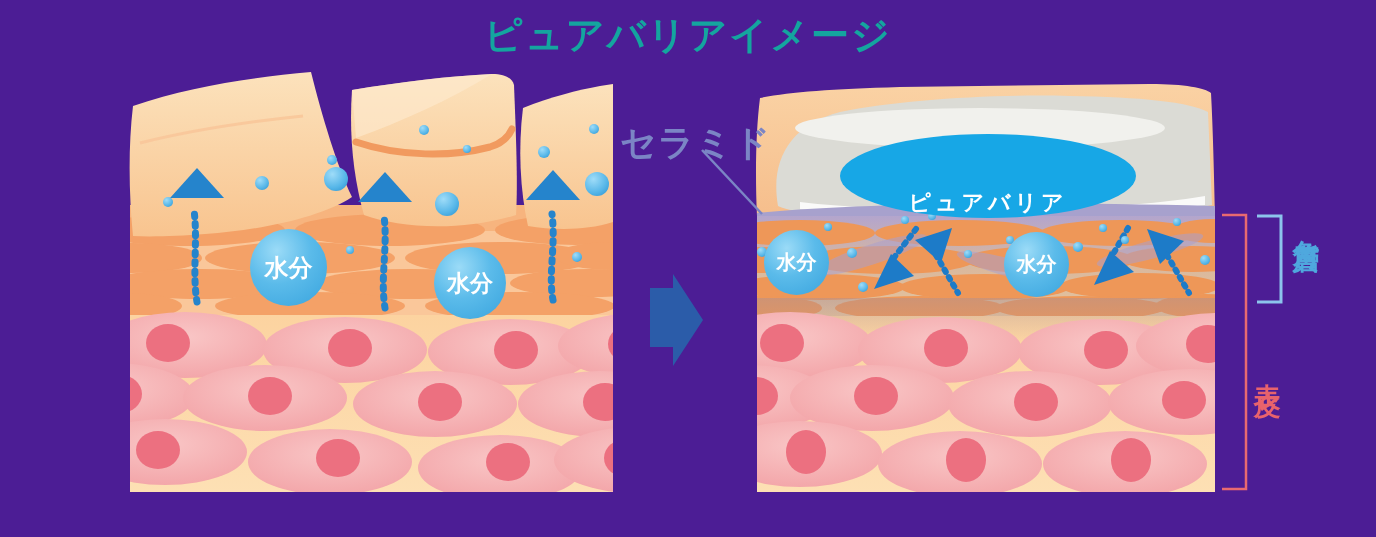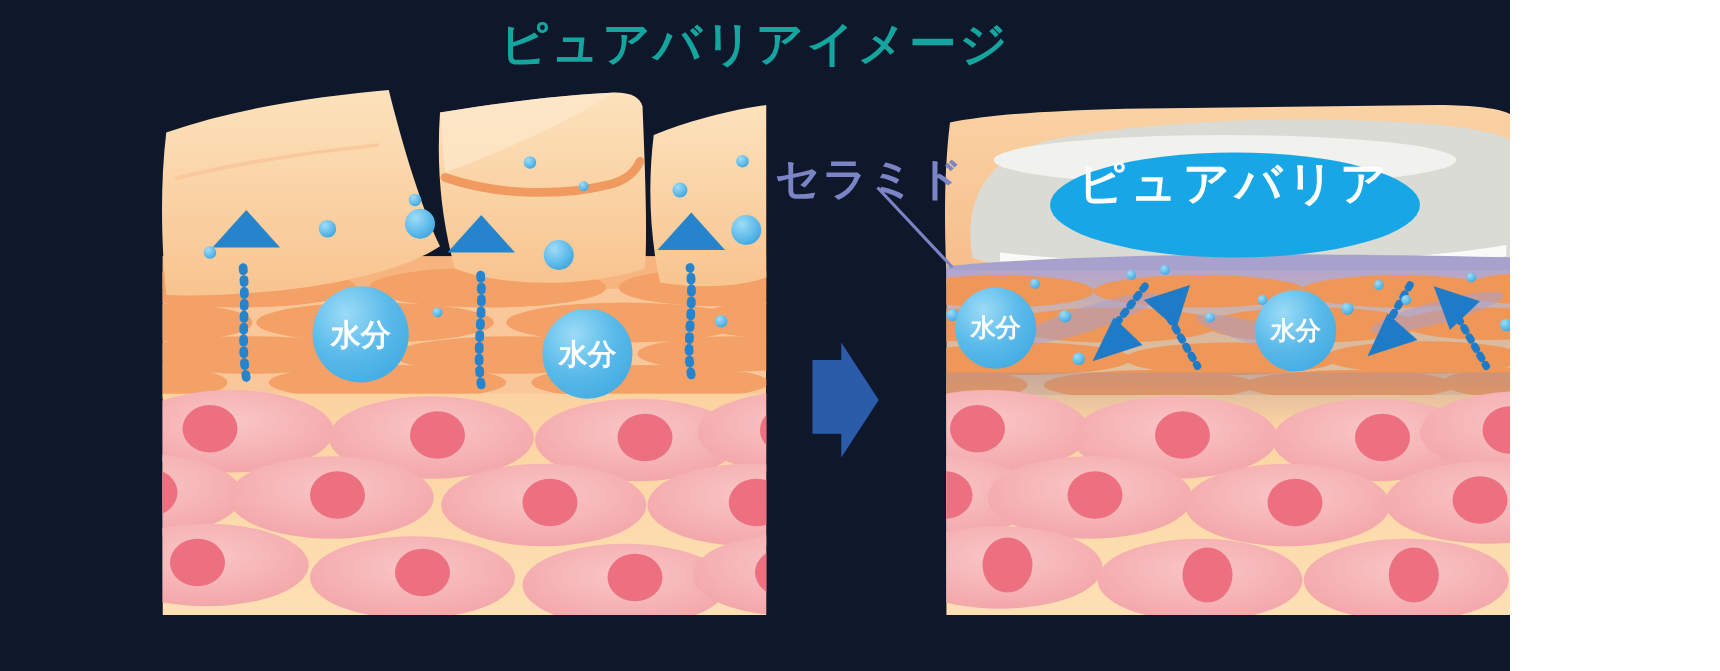--- a/index.html
+++ b/index.html
@@ -1,32 +1,32 @@
 <!DOCTYPE html>
 <html><head>
 <meta charset="utf-8">
 <style>
   html,body{margin:0;padding:0;background:#ffffff;}
   .stage{
-    position:relative;width:1208px;height:537px;background:#0f172a;overflow:hidden;
+    position:relative;width:1376px;height:537px;background:#4c1d95;overflow:hidden;
     font-family:"Liberation Sans","DejaVu Sans",sans-serif;
   }
   .stage svg{position:absolute;left:0;top:0;}
   .lbl{position:absolute;white-space:nowrap;}
   .title{
     left:0;right:0;top:10px;text-align:center;
     font-size:38px;font-weight:bold;color:#14A59F;letter-spacing:2px;
   }
   .ceramide{
     left:620px;top:119px;font-size:36px;font-weight:bold;color:#7B85C5;letter-spacing:1px;
   }
   .badge{
-    position:absolute;left:840px;top:122px;width:296px;height:84px;border-radius:50%;
-    background:#17A7E6;display:flex;align-items:flex-start;justify-content:center;
-    color:#ffffff;font-size:37px;font-weight:bold;letter-spacing:4px;
+    position:absolute;left:840px;top:134px;width:296px;height:84px;border-radius:50%;
+    background:#17A7E6;display:flex;align-items:flex-end;justify-content:center;
+    color:#ffffff;font-size:22px;font-weight:bold;letter-spacing:4px;
   }
   .suibun{
     position:absolute;border-radius:50%;
     background:radial-gradient(circle at 35% 28%, #9BDBF7 0%, #5BBBEA 45%, #38A3DD 100%);
     display:flex;align-items:center;justify-content:center;
     color:#ffffff;font-weight:bold;
   }
   .s1{left:250px;top:229px;width:77px;height:77px;font-size:24px;}
   .s2{left:434px;top:247px;width:72px;height:72px;font-size:23px;}
   .s3{left:764px;top:230px;width:65px;height:65px;font-size:20px;}

